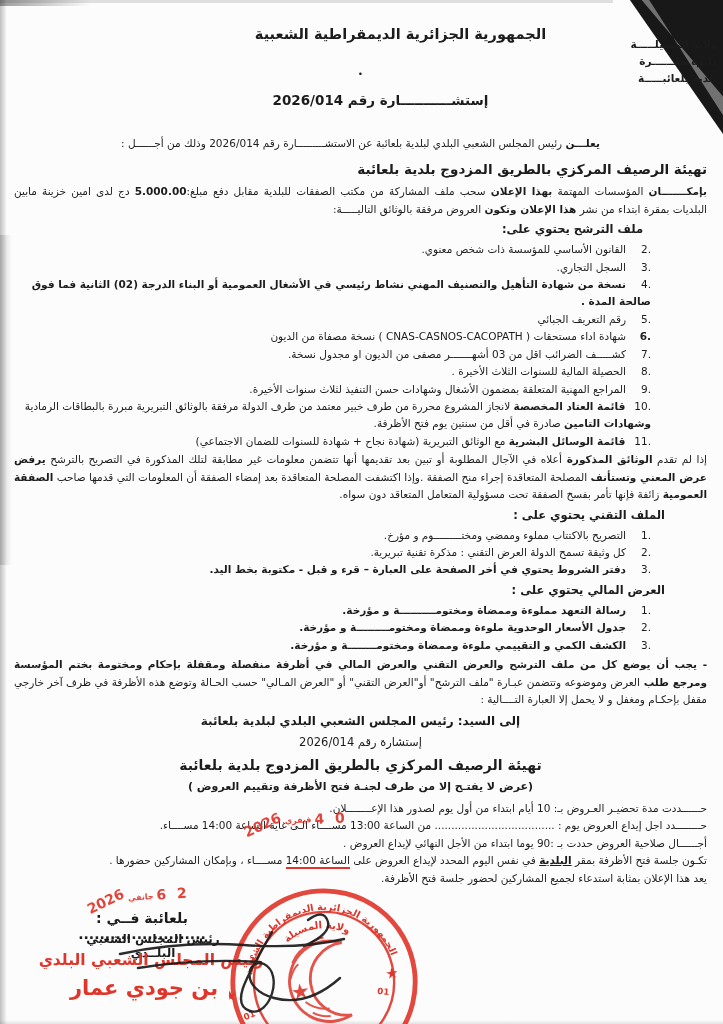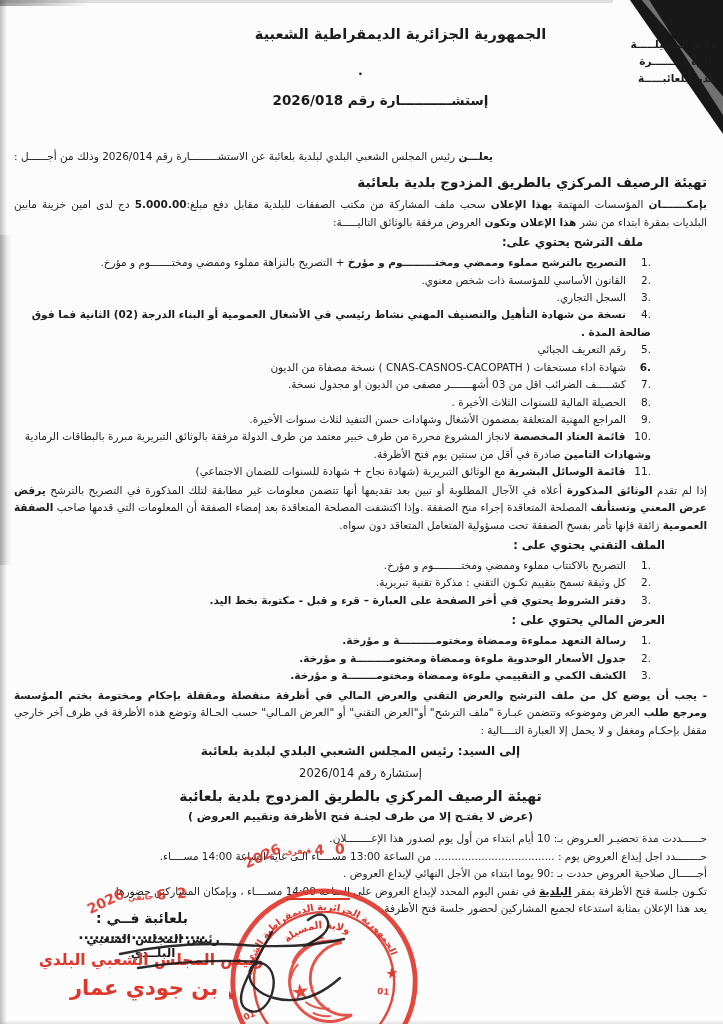--- a/index.html
+++ b/index.html
@@ -24,21 +24,21 @@
     background:linear-gradient(to top,rgba(80,80,80,.15),transparent);z-index:1;}
 
   .content{position:absolute;top:10px;right:16px;left:14px;z-index:2;font-size:10.5px;line-height:1.66;}
 
   .republic{text-align:center;font-size:14.5px;font-weight:bold;margin:12px 40px 0 120px;}
   .authority{position:absolute;top:36px;right:6px;text-align:right;font-weight:bold;
     font-size:10.5px;line-height:1.6;z-index:3;}
   .sep-dot{text-align:center;font-size:9px;margin-top:24px;line-height:1;}
   .consult-title{text-align:center;font-size:13.5px;font-weight:bold;margin:10px 0 0 40px;}
 
-  .announce{margin:37px 0 0;text-align:left;}
+  .announce{margin:24px 0 0;text-align:center;}
   .project-head{font-size:13.5px;font-weight:bold;margin:5px 0 3px;text-align:right;}
   .para{margin:0;text-align:justify;}
   .b{font-weight:bold;}
   h4.sec{font-size:11.5px;margin:2px 64px 2px 0;font-weight:bold;}
   h4.sec2{margin-right:42px;}
   .list{padding:0 56px 0 0;margin:0;}
   .item{text-align:right;}
   .num{display:inline-block;min-width:16px;margin-left:9px;direction:ltr;text-align:right;}
   .warning{margin:1px 0;}
   .envelope{margin:2px 0 0;}
@@ -88,50 +88,49 @@
   <div class="authority">
     <div>ولاية المسيلـــــة</div>
     <div>دائرة مقــــــرة</div>
     <div>بلدية بلعائبـــــة</div>
   </div>
 
   <div class="content">
 
     <div class="republic">الجمهورية الجزائرية  الديمقراطية الشعبية</div>
     <div class="sep-dot">•</div>
-    <div class="consult-title">إستشـــــــــــارة رقم 2026/018</div>
+    <div class="consult-title">إستشـــــــــــارة رقم 2026/014</div>
 
     <p class="announce"><span class="b">يعلـــن</span><span> رئيس المجلس الشعبي البلدي  لبلدية بلعائبة عن الاستشـــــــــارة رقم 2026/014 وذلك من أجــــــل :</span></p>
 
     <div class="project-head">تهيئة الرصيف المركزي بالطريق المزدوج بلدية بلعائبة</div>
 
     <p class="para"><span class="b">بإمكـــــــان</span><span> المؤسسات المهتمة </span><span class="b">بهذا الإعلان</span><span> سحب ملف المشاركة من مكتب الصفقات للبلدية مقابل دفع مبلغ:</span><span class="b">5.000.00</span><span> دج    لدى امين خزينة مابين البلديات بمقرة ابتداء من نشر </span><span class="b">هذا الإعلان  </span><span class="b">وتكون</span><span> العروض مرفقة بالوثائق التاليـــــة:</span></p>
 
     <h4 class="sec">ملف الترشح يحتوي على:</h4>
 
     <div class="list">
-      <div class="item"><span class="num">1.</span><span class="b">التصريح بالترشح مملوء وممضي ومختـــــــــوم و مؤرخ</span><span> + التصريح بالنزاهة مملوء وممضي ومختـــــــوم و مؤرخ.</span></div>
       <div class="item"><span class="num">2.</span><span>القانون الأساسي للمؤسسة ذات شخص معنوي.</span></div>
       <div class="item"><span class="num">3.</span><span>السجل التجاري.</span></div>
       <div class="item"><span class="num">4.</span><span class="b">نسخة من شهادة التأهيل والتصنيف  المهني نشاط رئيسي في الأشغال العمومية أو البناء  الدرجة (02) الثانية فما فوق  صالحة المدة .</span></div>
       <div class="item"><span class="num">5.</span><span>رقم التعريف الجبائي</span></div>
       <div class="item"><span class="num b">6.</span><span>شهادة اداء مستحقات ( CNAS-CASNOS-CACOPATH ) نسخة مصفاة من الديون</span></div>
       <div class="item"><span class="num">7.</span><span>كشـــــف الضرائب اقل من 03 أشهـــــــر  مصفى من الديون او مجدول نسخة.</span></div>
       <div class="item"><span class="num">8.</span><span>الحصيلة المالية للسنوات الثلاث الأخيرة .</span></div>
       <div class="item"><span class="num">9.</span><span>المراجع المهنية المتعلقة بمضمون الأشغال وشهادات حسن التنفيذ  لثلاث سنوات الأخيرة.</span></div>
       <div class="item"><span class="num">10.</span><span class="b">قائمة العتاد المخصصة</span><span> لانجاز المشروع محررة من طرف خبير معتمد من طرف الدولة مرفقة بالوثائق التبريرية  مبررة بالبطاقات الرمادية </span><span class="b">وشهادات التامين</span><span> صادرة في أقل من سنتين يوم فتح الأظرفة.</span></div>
       <div class="item"><span class="num">11.</span><span class="b">قائمة الوسائل البشرية</span><span> مع الوثائق التبريرية  (شهادة نجاح + شهادة للسنوات للضمان الاجتماعي)</span></div>
     </div>
 
     <p class="para warning"><span>إذا لم تقدم </span><span class="b">الوثائق المذكورة </span><span>أعلاه في الآجال المطلوبة أو تبين بعد تقديمها أنها تتضمن معلومات غير  مطابقة لتلك المذكورة في التصريح بالترشح </span><span class="b">يرفض عرض المعني وتستأنف</span><span> المصلحة المتعاقدة إجراء منح الصفقة .وإذا اكتشفت المصلحة المتعاقدة بعد إمضاء الصفقة أن المعلومات التي قدمها صاحب </span><span class="b">الصفقة العمومية</span><span> زائفة فإنها تأمر بفسخ الصفقة تحت مسؤولية المتعامل المتعاقد دون سواه.</span></p>
 
     <h4 class="sec sec2">الملف التقني يحتوي على :</h4>
     <div class="list">
       <div class="item"><span class="num">1.</span><span>التصريح بالاكتتاب مملوء وممضي ومختـــــــــوم و مؤرخ.</span></div>
-      <div class="item"><span class="num">2.</span><span>كل وثيقة تسمح بتقييم تكـون التقني : مذكرة تقنية تبريرية.</span></div>
+      <div class="item"><span class="num">2.</span><span>كل وثيقة تسمح الدولة العرض التقني : مذكرة تقنية تبريرية.</span></div>
       <div class="item"><span class="num">3.</span><span class="b">دفتر الشروط يحتوي في أخر الصفحة على العبارة – قرء و قبل -  مكتوبة بخط اليد.</span></div>
     </div>
 
     <h4 class="sec sec2">العرض المالي يحتوي على :</h4>
     <div class="list">
       <div class="item"><span class="num">1.</span><span class="b">رسالة التعهد مملوءة وممضاة ومختومــــــــــة و مؤرخة.</span></div>
       <div class="item"><span class="num">2.</span><span class="b">جدول الأسعار الوحدوية ملوءة وممضاة ومختومـــــــــة و مؤرخة.</span></div>
       <div class="item"><span class="num">3.</span><span class="b">الكشف الكمي و التقييمي ملوءة وممضاة ومختومــــــــة و مؤرخة.</span></div>
     </div>
 

